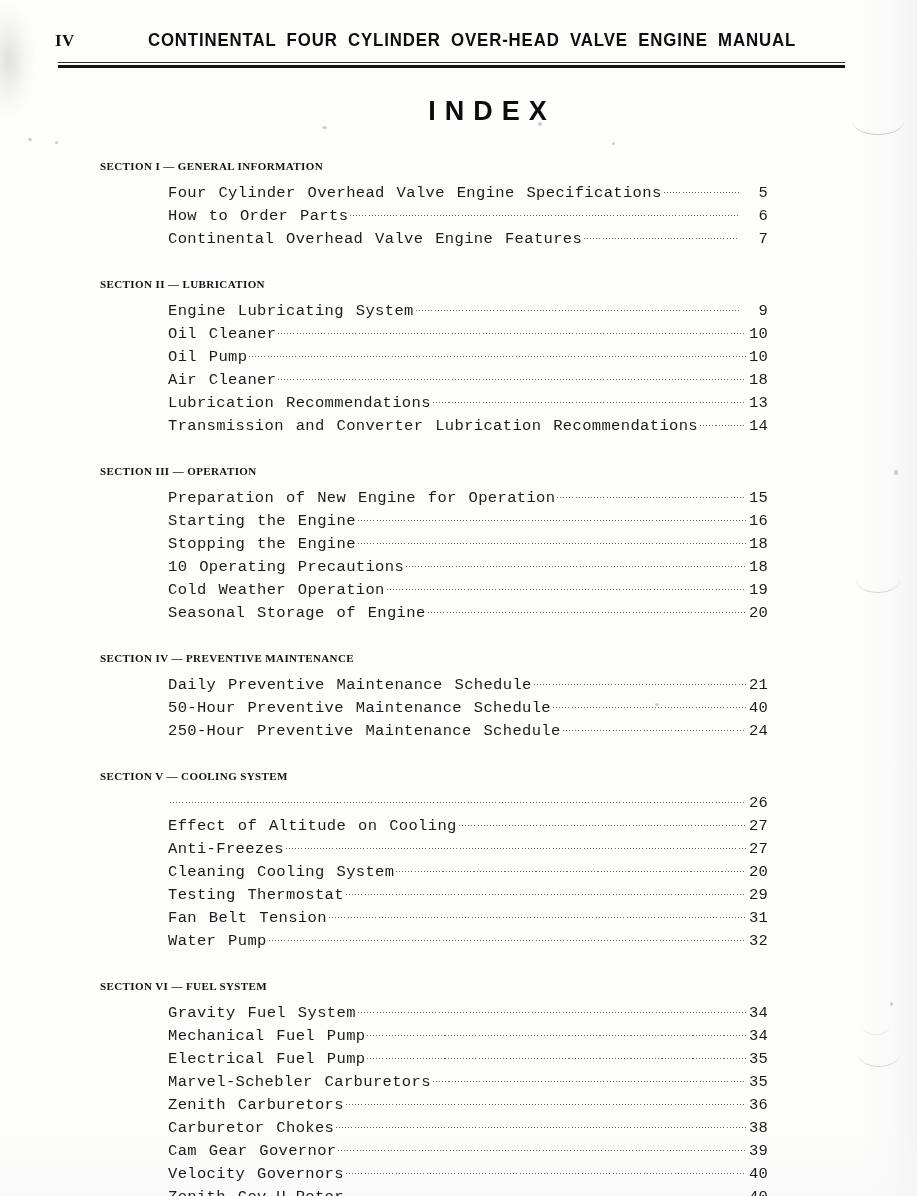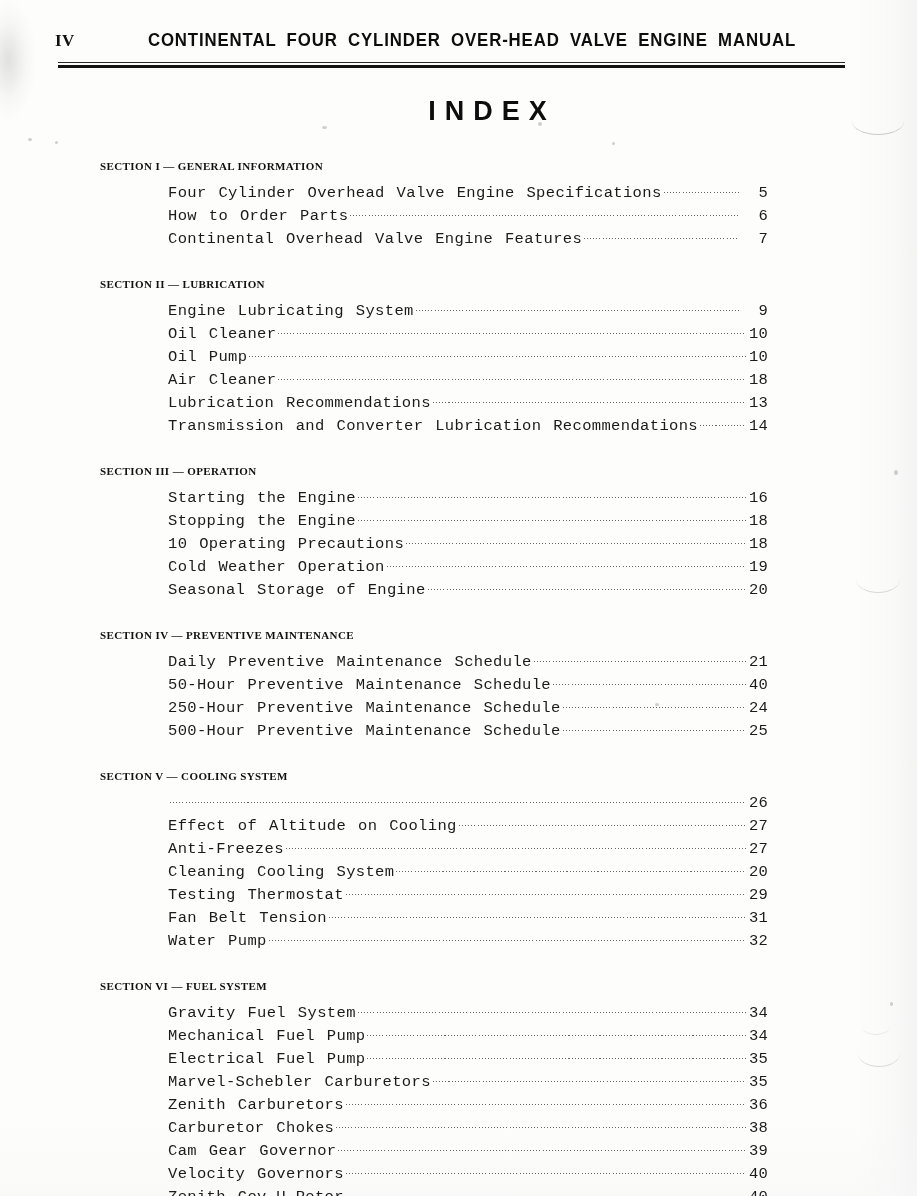--- a/index.html
+++ b/index.html
@@ -293,20 +293,25 @@
             <span class="entry-leader"></span>
             <span class="entry-page">14</span>
           </div>
         </div>
       </div>
       <div class="sec-gap"></div>
       <div class="section">
         <div class="section-heading">SECTION III — OPERATION</div>
         <div class="entries">
           <div class="entry">
+            <span class="entry-label">Preparation of New Engine for Operation</span>
+            <span class="entry-leader"></span>
+            <span class="entry-page">15</span>
+          </div>
+          <div class="entry">
             <span class="entry-label">Starting the Engine</span>
             <span class="entry-leader"></span>
             <span class="entry-page">16</span>
           </div>
           <div class="entry">
             <span class="entry-label">Stopping the Engine</span>
             <span class="entry-leader"></span>
             <span class="entry-page">18</span>
           </div>
           <div class="entry">
@@ -338,25 +343,20 @@
           <div class="entry">
             <span class="entry-label">50-Hour Preventive Maintenance Schedule</span>
             <span class="entry-leader"></span>
             <span class="entry-page">40</span>
           </div>
           <div class="entry">
             <span class="entry-label">250-Hour Preventive Maintenance Schedule</span>
             <span class="entry-leader"></span>
             <span class="entry-page">24</span>
           </div>
-          <div class="entry">
-            <span class="entry-label">500-Hour Preventive Maintenance Schedule</span>
-            <span class="entry-leader"></span>
-            <span class="entry-page">25</span>
-          </div>
         </div>
       </div>
       <div class="sec-gap"></div>
       <div class="section">
         <div class="section-heading">SECTION V — COOLING SYSTEM</div>
         <div class="entries">
           <div class="entry">
             <span class="entry-leader"></span>
             <span class="entry-page">26</span>
           </div>

